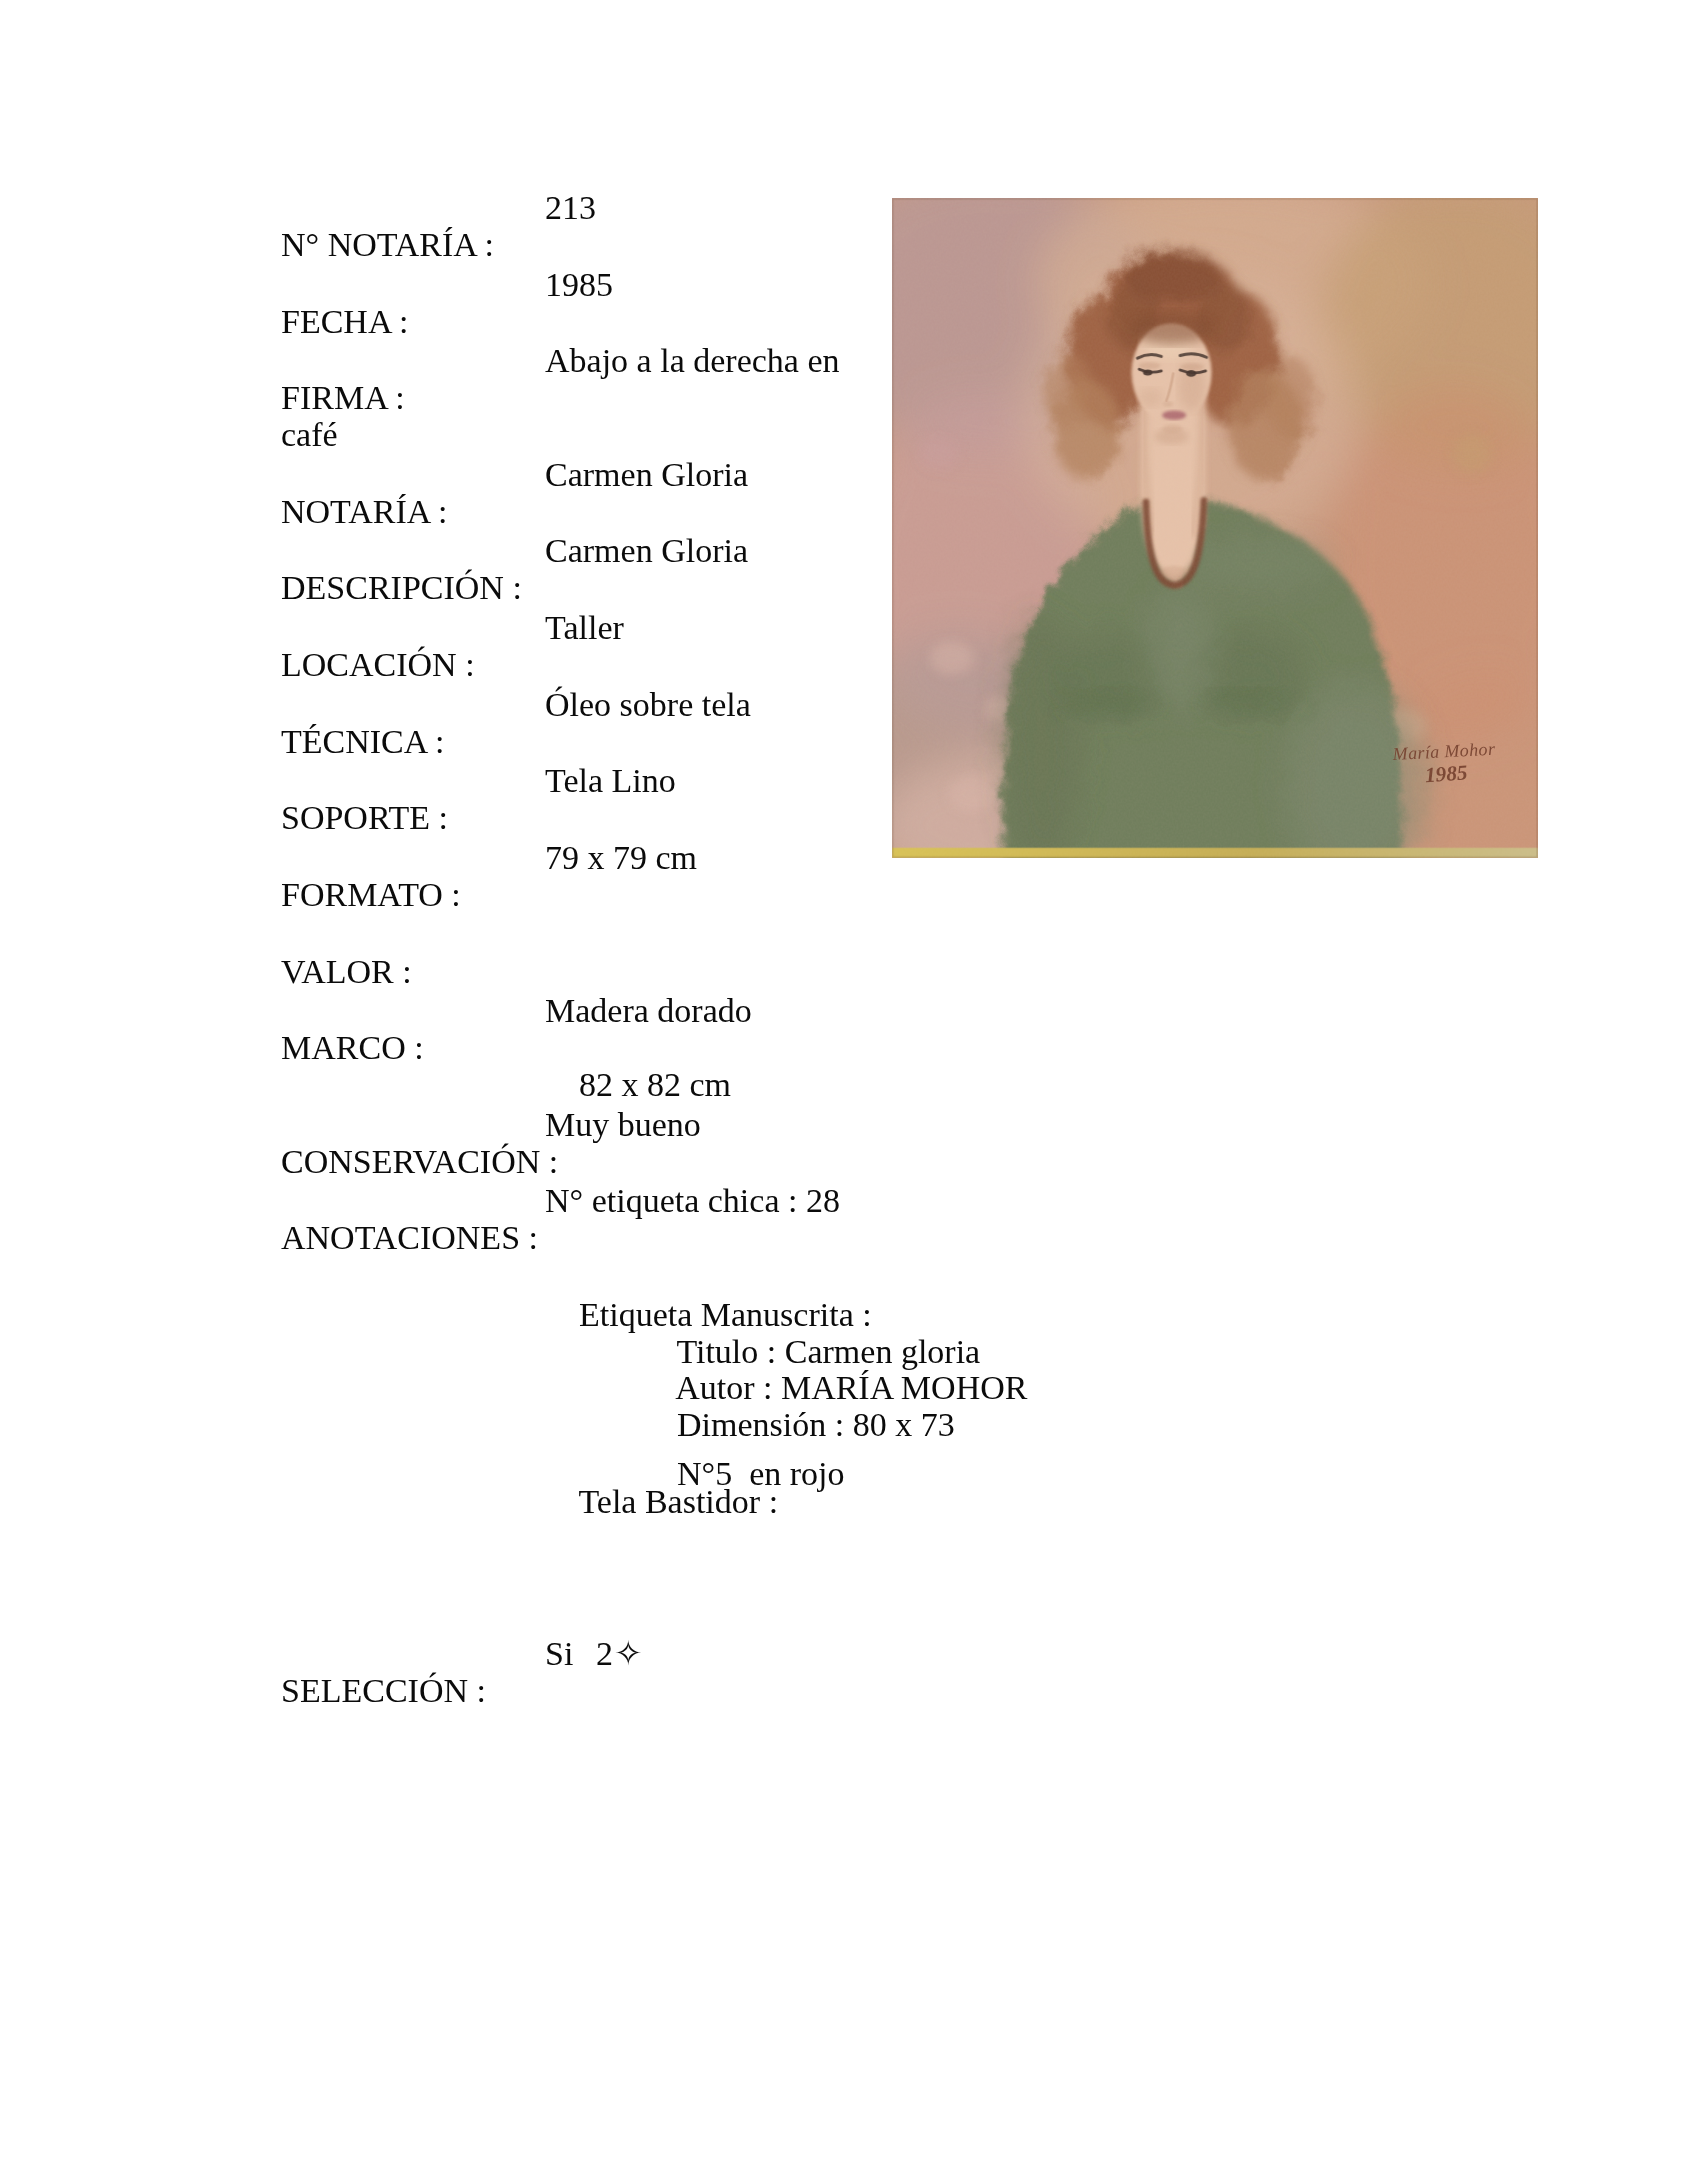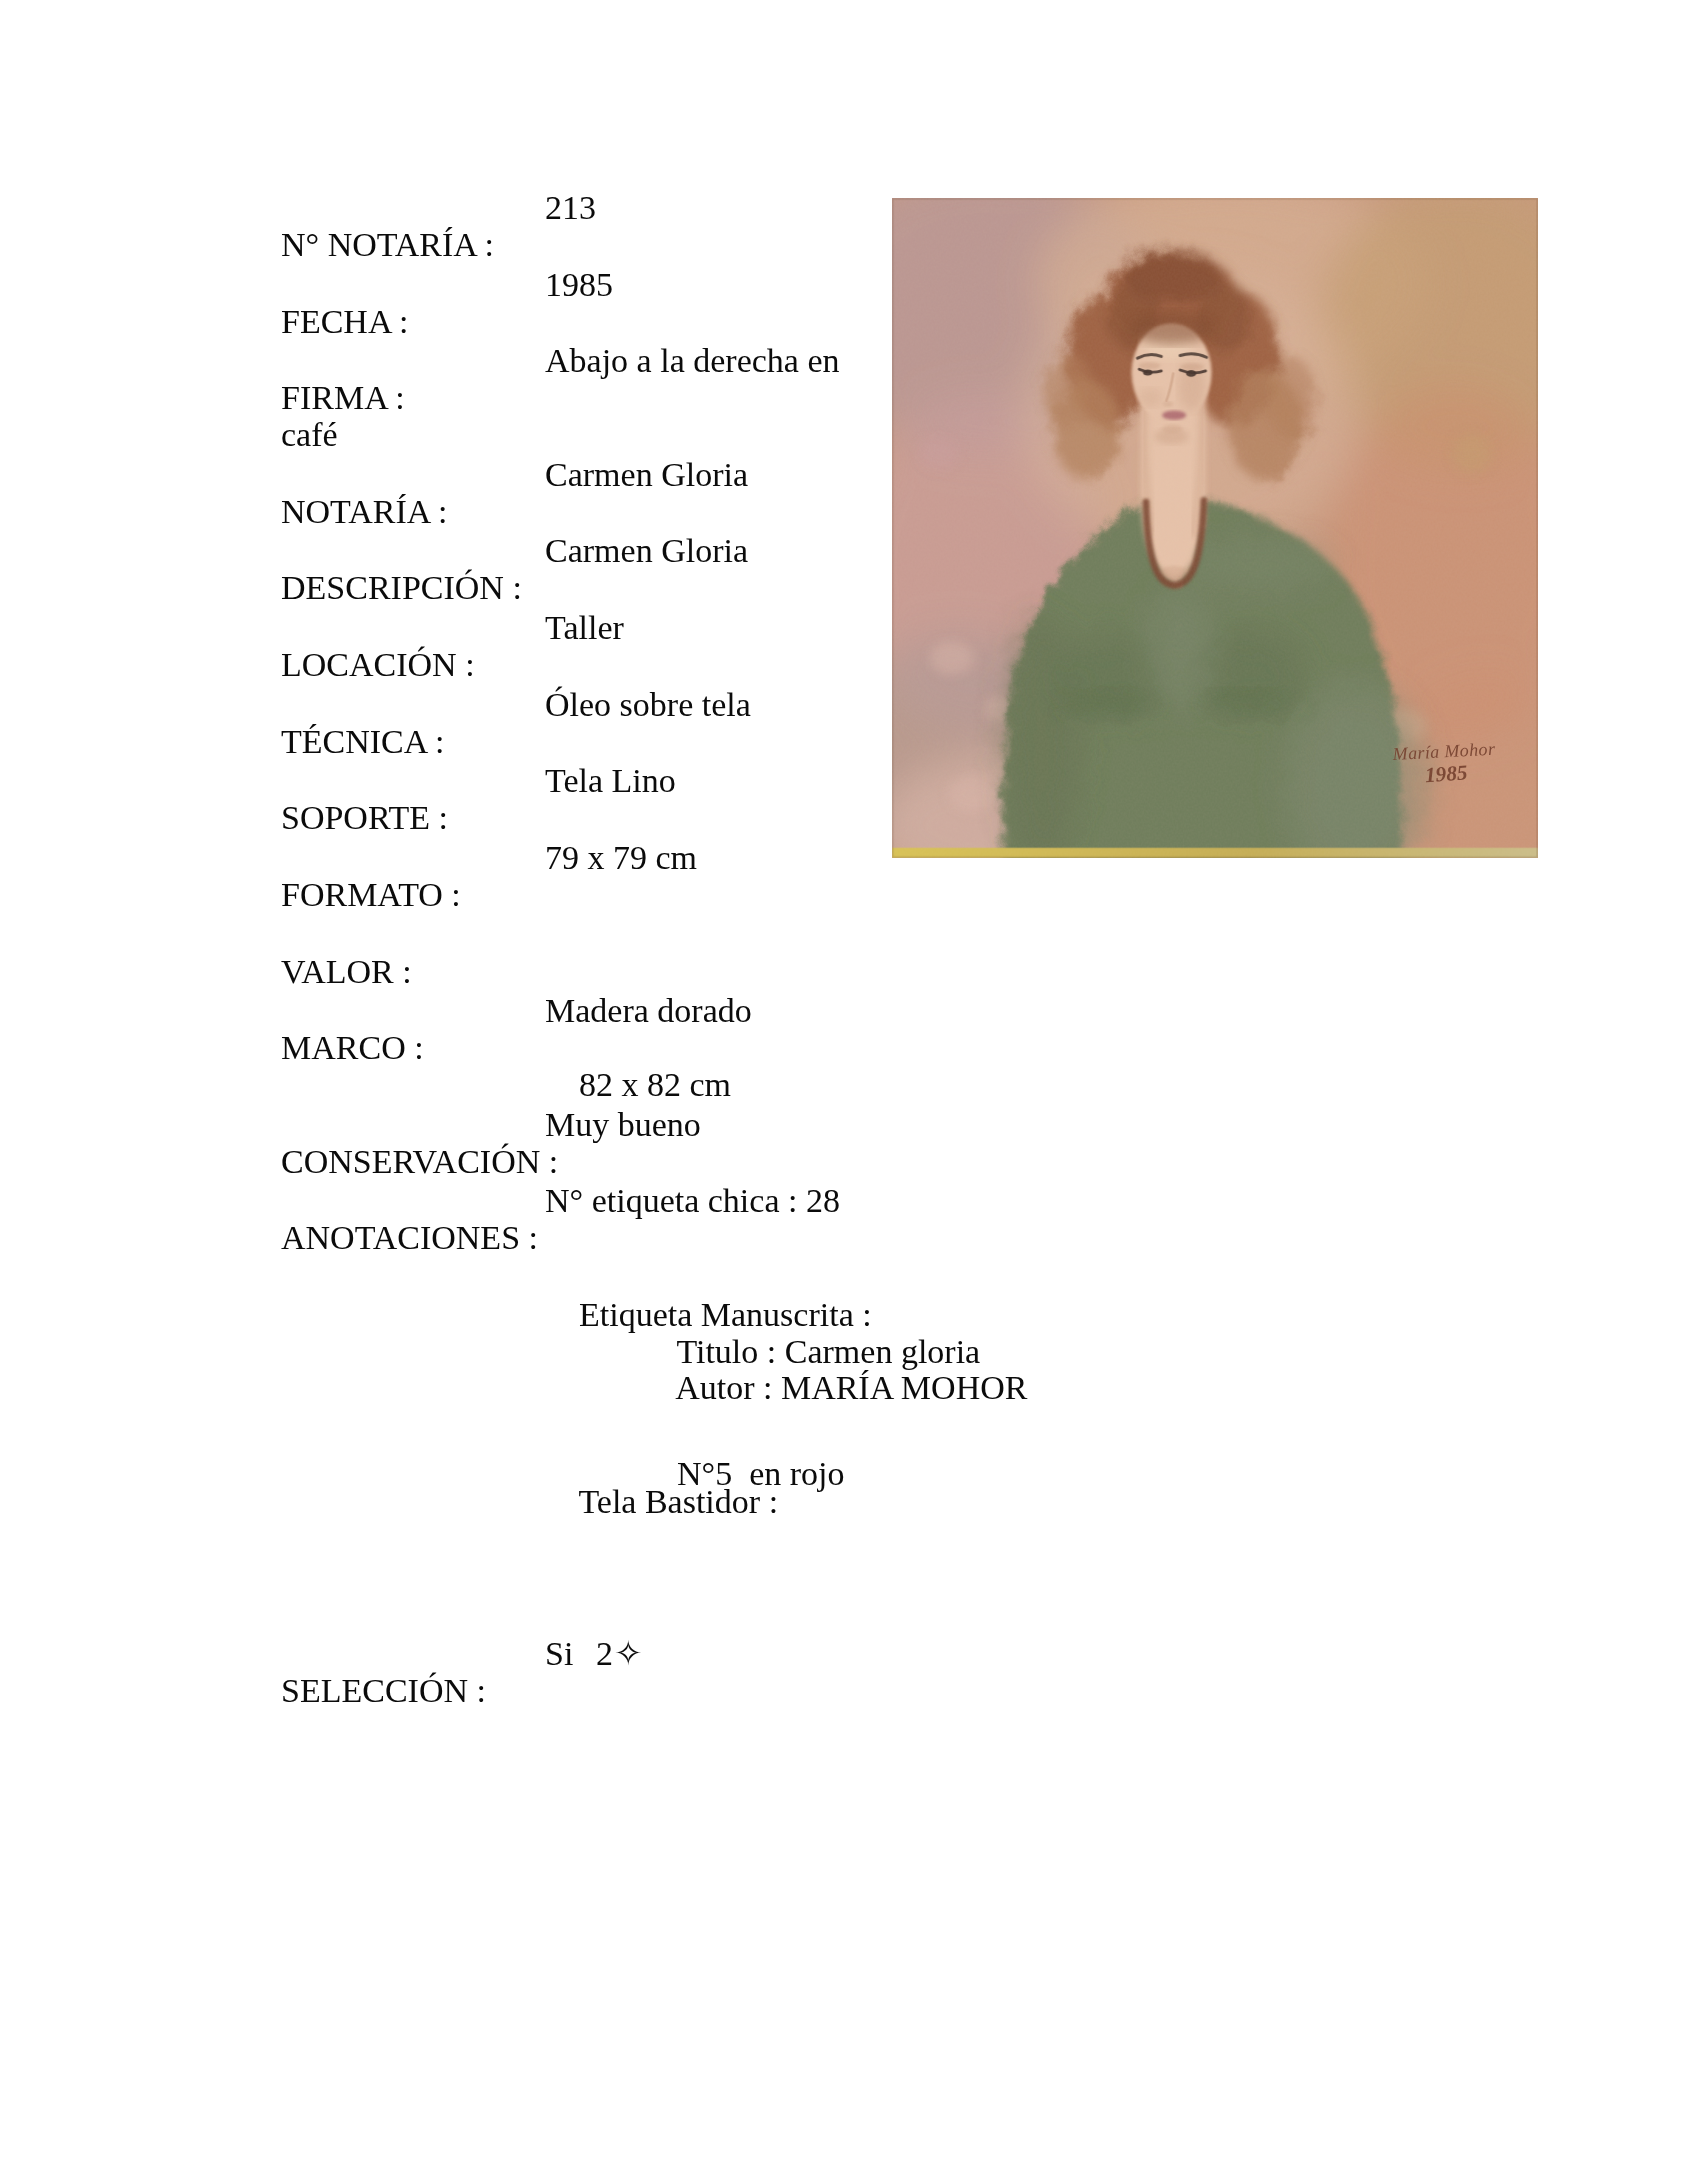--- a/index.html
+++ b/index.html
@@ -92,20 +92,23 @@
 
   <div class="t" style="top:1259px;left:545px">
     <span>Etiqueta Manuscrita :</span>
   </div>
   <div class="t" style="top:1296px;left:643px">
     <span>Titulo : Carmen gloria</span>
   </div>
   <div class="t" style="top:1332px;left:643px">
     <span>Autor : MARÍA MOHOR</span>
   </div>
+  <div class="t" style="top:1369px;left:643px">
+    <span>Dimensión : 80 x 73</span>
+  </div>
 
   <div class="t" style="top:1446px;left:545px">
     <span>Tela Bastidor :</span>
   </div>
   <div class="t" style="top:1418px;left:643px">
     <span>N°5  en rojo</span>
   </div>
 
 
   <div class="t" style="top:1635px;left:247px">

